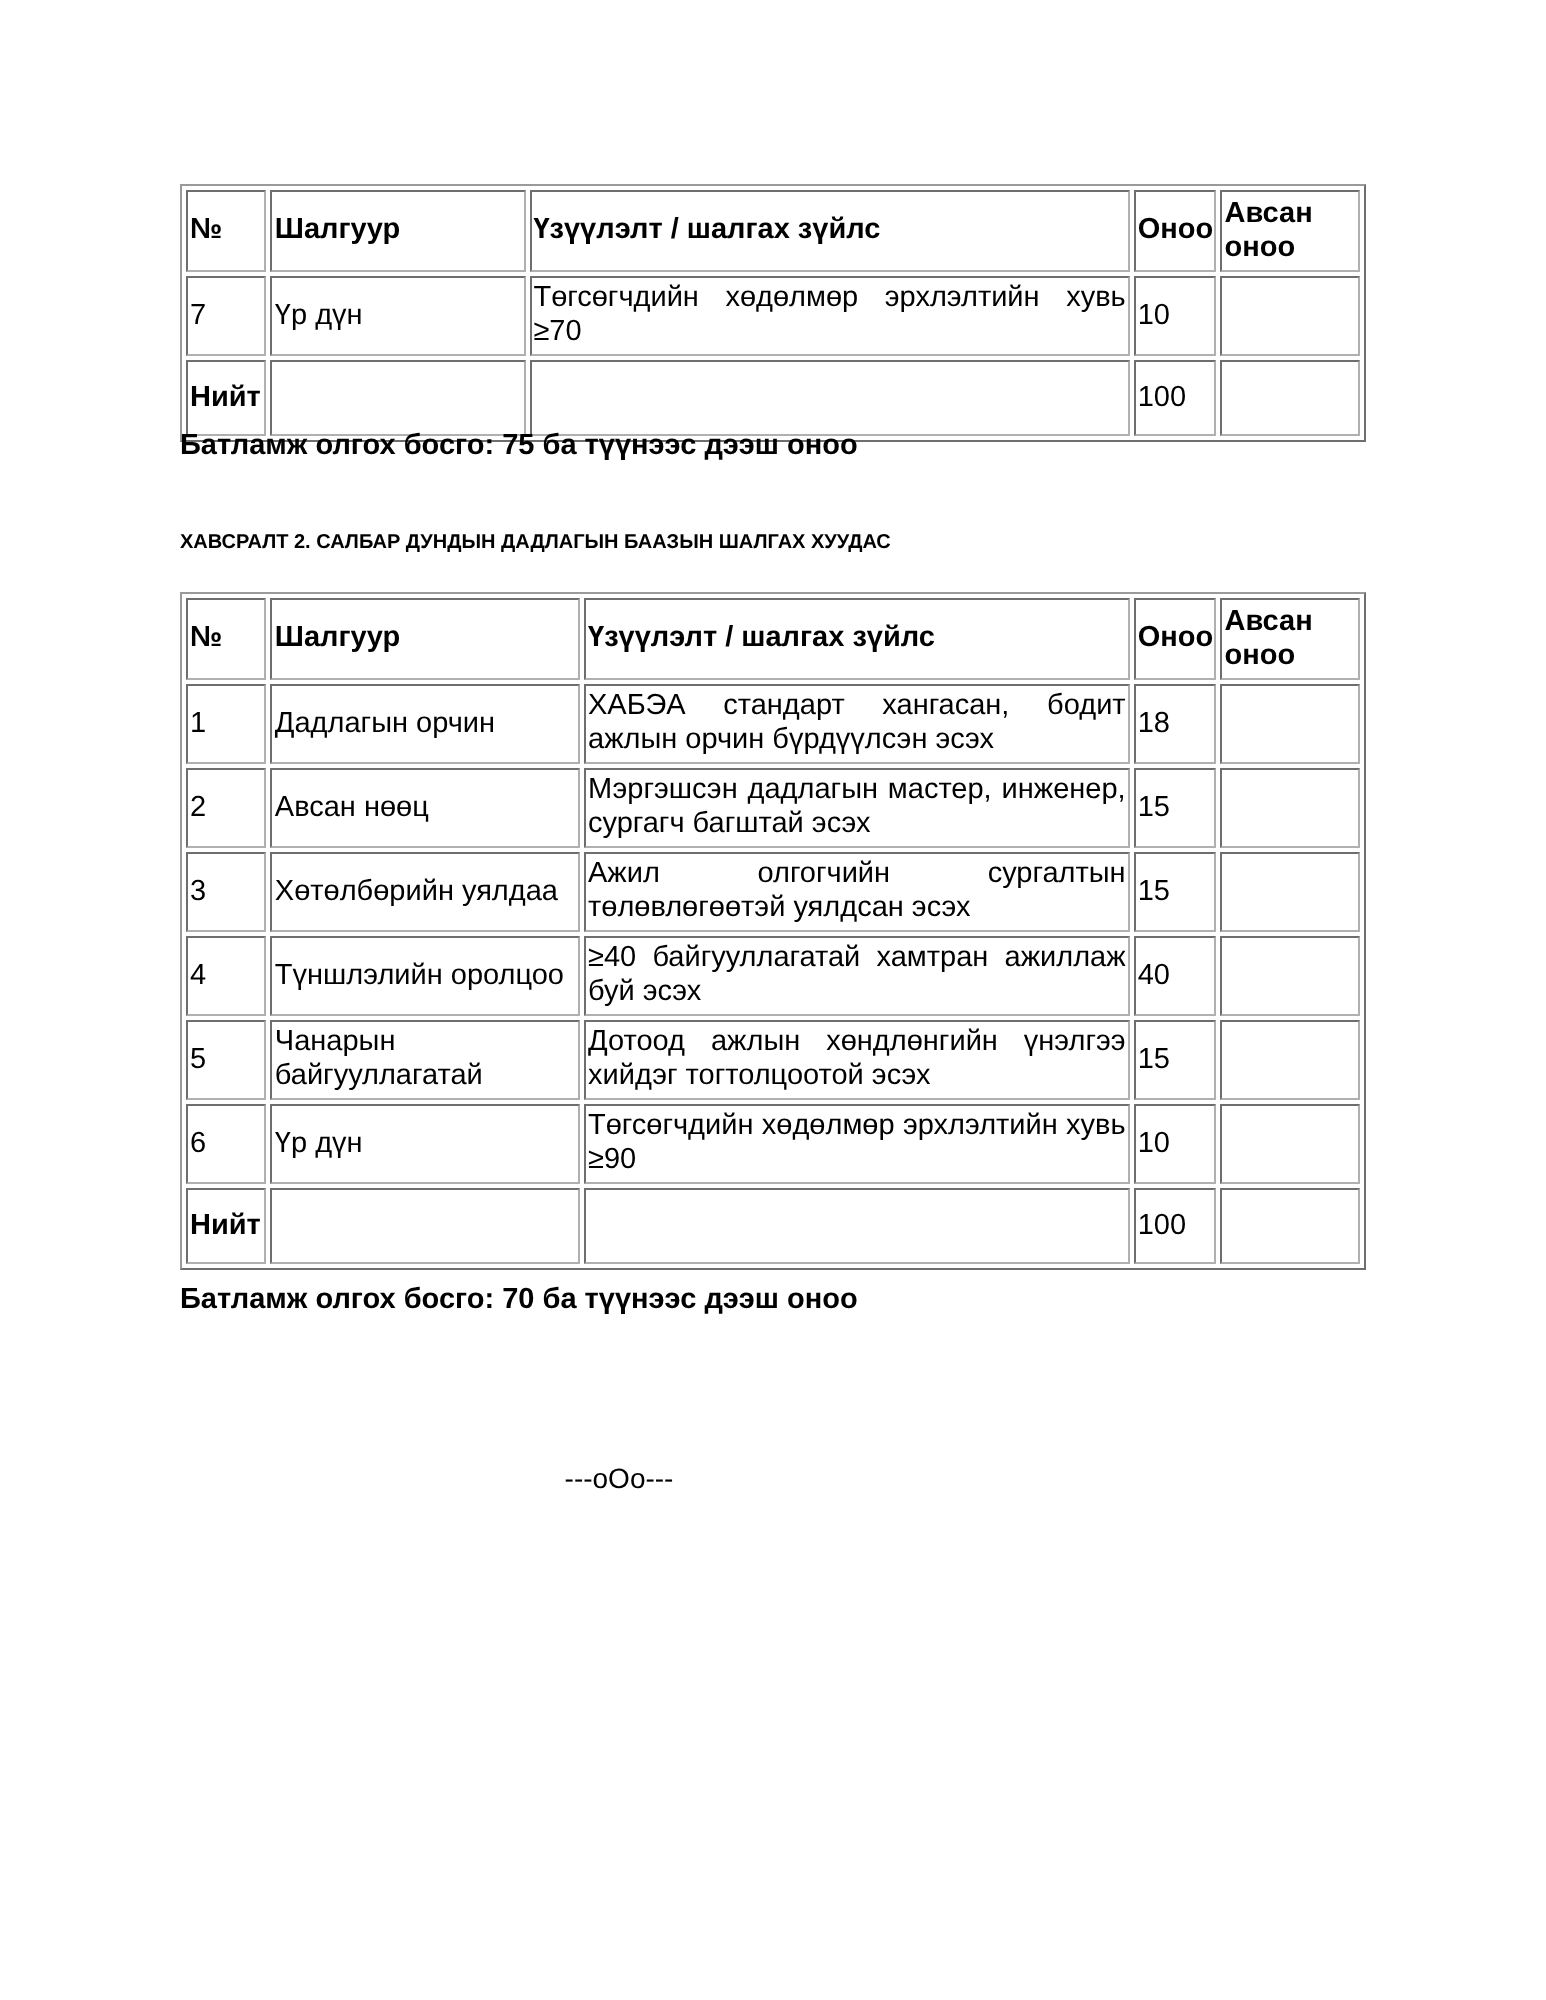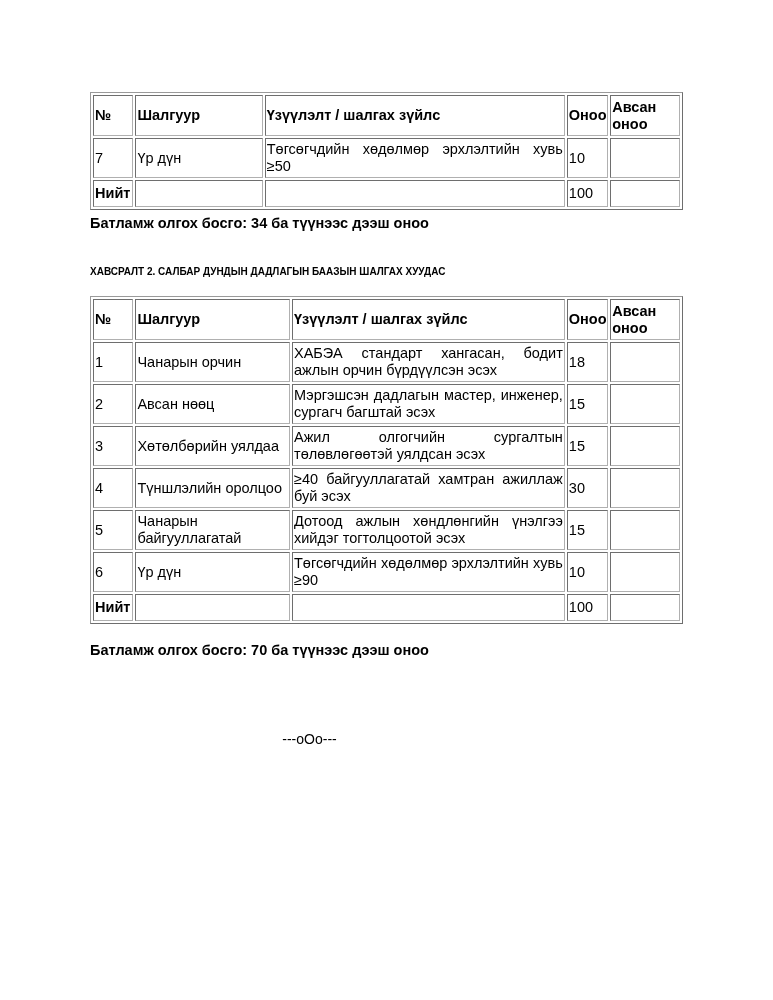--- a/index.html
+++ b/index.html
@@ -19,21 +19,21 @@
       border: 1px solid #6e6e6e;
       border-right-color: #b0b0b0; border-bottom-color: #b0b0b0;
       padding: 0 1px; vertical-align: middle; text-align: left;
     }
     table.grid th { font-weight: bold; }
     table.grid td.just { text-align: justify; text-align-last: left; }
     #t1 { top: 92px; }
     #t2 { top: 296px; }
     #t1 tr.hdr, #t2 tr.hdr { height: 41px; }
     #t1 tr.row, #t2 tr.row { height: 40px; }
-    tr.total { height: 27px; margin-left: 24px; }
+    tr.total { height: 38px; margin-left: 24px; }
     .note {
       position: absolute; left: 90px; font-weight: bold; font-size: 14.5px;
     }
     #note1 { top: 215px; }
     #note2 { top: 642px; }
     .section-title {
       position: absolute; left: 90px; top: 266px; font-weight: bold; font-size: 10px;
     }
     .end-mark {
       position: absolute; left: 0; width: 619px; top: 731px; text-align: center; font-size: 14px;
@@ -54,35 +54,35 @@
       <tr class="hdr">
     <th>№</th>
     <th>Шалгуур</th>
     <th>Үзүүлэлт / шалгах зүйлс</th>
     <th>Оноо</th>
     <th>Авсан оноо</th>
   </tr>
   <tr class="row">
     <td>7</td>
     <td>Үр дүн</td>
-    <td class="just">Төгсөгчдийн хөдөлмөр эрхлэлтийн хувь ≥50</td>
+    <td class="just">Төгсөгчдийн хөдөлмөр эрхлэлтийн хувь ≥70</td>
     <td>10</td>
     <td></td>
   </tr>
   <tr class="total">
     <th>Нийт</th>
     <td></td>
     <td></td>
     <td>100</td>
     <td></td>
   </tr>
 </tbody>
   </table>
 
-<div class="note" id="note1">Батламж олгох босго: 34 ба түүнээс дээш оноо</div>
+<div class="note" id="note1">Батламж олгох босго: 75 ба түүнээс дээш оноо</div>
 
 <div class="section-title">ХАВСРАЛТ 2. САЛБАР ДУНДЫН ДАДЛАГЫН БААЗЫН ШАЛГАХ ХУУДАС</div>
 
 <table class="grid" id="t2">
   <colgroup>
       <col style="width:40px">
       <col style="width:153px">
       <col style="width:270px">
       <col style="width:41px">
       <col style="width:69px">
@@ -90,21 +90,21 @@
   <tbody>
       <tr class="hdr">
     <th>№</th>
     <th>Шалгуур</th>
     <th>Үзүүлэлт / шалгах зүйлс</th>
     <th>Оноо</th>
     <th>Авсан оноо</th>
   </tr>
   <tr class="row">
     <td>1</td>
-    <td>Чанарын орчин</td>
+    <td>Дадлагын орчин</td>
     <td class="just">ХАБЭА стандарт хангасан, бодит ажлын орчин бүрдүүлсэн эсэх</td>
     <td>18</td>
     <td></td>
   </tr>
   <tr class="row">
     <td>2</td>
     <td>Авсан нөөц</td>
     <td class="just">Мэргэшсэн дадлагын мастер, инженер, сургагч багштай эсэх</td>
     <td>15</td>
     <td></td>
@@ -113,21 +113,21 @@
     <td>3</td>
     <td>Хөтөлбөрийн уялдаа</td>
     <td class="just">Ажил олгогчийн сургалтын төлөвлөгөөтэй уялдсан эсэх</td>
     <td>15</td>
     <td></td>
   </tr>
   <tr class="row">
     <td>4</td>
     <td>Түншлэлийн оролцоо</td>
     <td class="just">≥40 байгууллагатай хамтран ажиллаж буй эсэх</td>
-    <td>30</td>
+    <td>40</td>
     <td></td>
   </tr>
   <tr class="row">
     <td>5</td>
     <td>Чанарын байгууллагатай</td>
     <td class="just">Дотоод ажлын хөндлөнгийн үнэлгээ хийдэг тогтолцоотой эсэх</td>
     <td>15</td>
     <td></td>
   </tr>
   <tr class="row">

